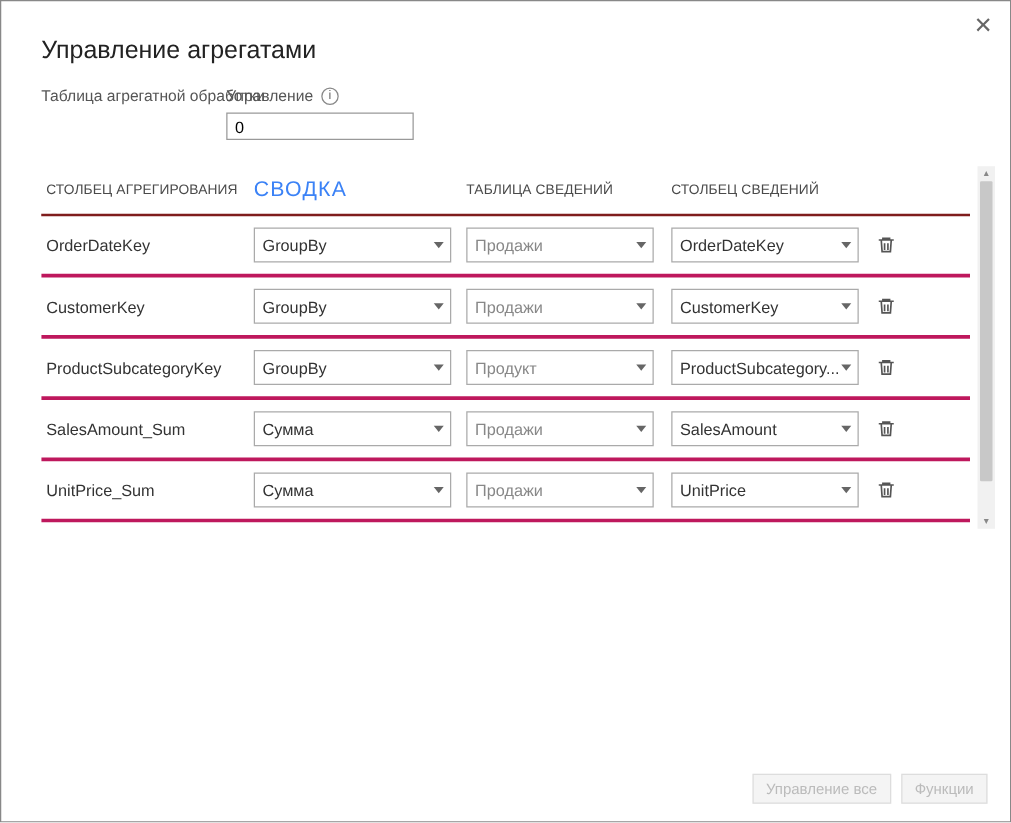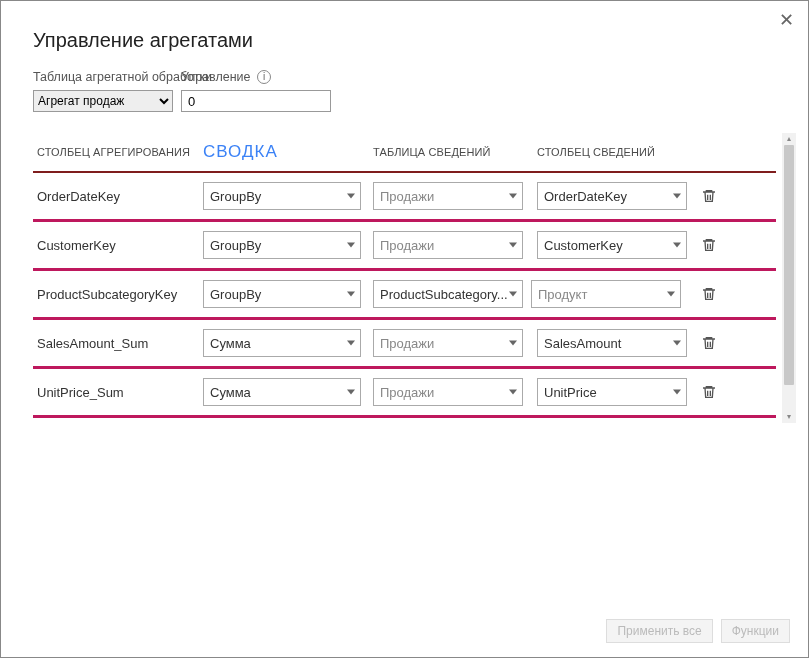--- a/index.html
+++ b/index.html
@@ -200,23 +200,20 @@
 
   <div class="close-x">✕</div>
 
   <div class="content">
     <div class="title">Управление агрегатами</div>
 
     <div class="controls-row">
       <div class="ctl-label lbl-table">Таблица агрегатной обработки</div>
       <div class="ctl-label lbl-prio">Управление</div>
       <div class="info-icon">i</div>
-      <select class="sel-table">
-        <option>Агрегат продаж</option>
-      </select>
       <input class="inp-prio" type="text" value="0" style="">
     </div>
 
     <div class="grid-wrap">
       <div class="grid-head">
         <div class="col-agg">СТОЛБЕЦ АГРЕГИРОВАНИЯ</div>
         <div class="col-sum">СВОДКА</div>
         <div class="col-det">ТАБЛИЦА СВЕДЕНИЙ</div>
         <div class="col-detc">СТОЛБЕЦ СВЕДЕНИЙ</div>
         <div class="col-del"></div>
@@ -259,25 +256,25 @@
                   <path d="M3 6h18M8 6V4h8v2M6 6l1 14h10l1-14M10 10v8M14 10v8"></path>
                 </svg>
               </span>
             </div>
           </div>
           <div class="row">
             <div class="cell c-agg">ProductSubcategoryKey</div>
             <div class="cell c-sum">
               <div class="dd w1">GroupBy<span class="caret"></span></div>
             </div>
+            <div class="cell c-det">
+              <div class="dd w2 faded">Продукт<span class="caret"></span></div>
+            </div>
             <div class="cell c-detc">
               <div class="dd w3">ProductSubcategory...<span class="caret"></span></div>
-            </div>
-            <div class="cell c-det">
-              <div class="dd w2 faded">Продукт<span class="caret"></span></div>
             </div>
             <div class="cell c-del">
               <span class="trash">
                 <svg viewBox="0 0 24 24" fill="none" stroke="currentColor" stroke-width="2">
                   <path d="M3 6h18M8 6V4h8v2M6 6l1 14h10l1-14M10 10v8M14 10v8"></path>
                 </svg>
               </span>
             </div>
           </div>
           <div class="row">
@@ -322,16 +319,16 @@
 
       <div class="scrollbar-track">
         <div class="scrollbar-btn sb-up">▴</div>
         <div class="scrollbar-thumb"></div>
         <div class="scrollbar-btn sb-down">▾</div>
       </div>
     </div>
   </div>
 
   <div class="footer">
-    <button class="btn">Применить все</button>
+    <button class="btn">Управление все</button>
     <button class="btn cancel">Функции</button>
   </div>
 </div>
 
 </body></html>

